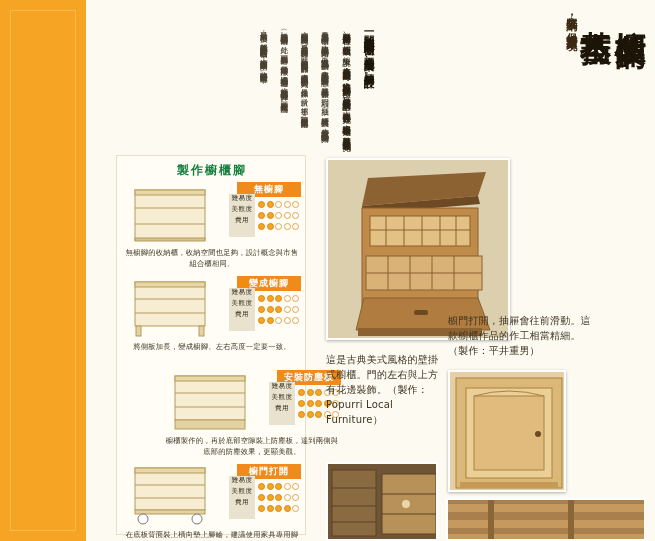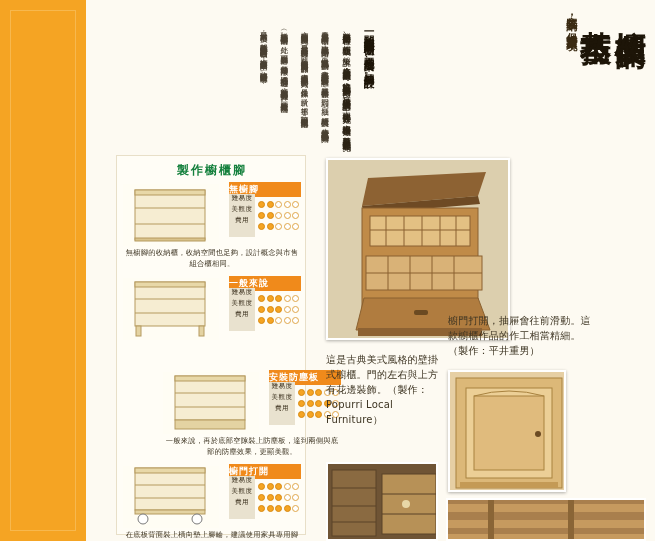--- a/index.html
+++ b/index.html
@@ -107,25 +107,25 @@
   .item {
     position: absolute;
     left: 6px; width: 178px; height: 84px;
   }
   .item-i0 { top: 26px; }
   .item-i1 { top: 120px; }
   .item-i2 { top: 214px; margin-left: 40px; }
   .item-i3 { top: 308px; }
   .badge {
     position: absolute; right: 0; top: 0;
-    width: 72px; height: 15px;
+    width: 64px; height: 15px;
     background: #f08a1b;
     color: #fff;
     font-size: 9px; font-weight: bold;
-    text-align: left;
+    text-align: center;
     line-height: 15px;
     letter-spacing: 1px;
   }
   .thumb {
     position: absolute; left: 0; top: 2px;
     width: 96px; height: 62px;
     background: #fffdf4;
   }
   .ratings {
     position: absolute; right: 0; top: 17px;
@@ -266,21 +266,21 @@
       <div class="thumb">
         <svg width="96" height="62" viewBox="0 0 96 62">
           <rect x="12" y="4" width="70" height="44" fill="#f6edd2" stroke="#b59a5e"></rect>
           <rect x="12" y="4" width="70" height="5" fill="#e8d8a8" stroke="#b59a5e"></rect>
           <line x1="12" y1="21" x2="82" y2="21" stroke="#b59a5e"></line>
           <line x1="12" y1="35" x2="82" y2="35" stroke="#b59a5e"></line>
           <rect x="13" y="48" width="5" height="10" fill="#e4d3a2" stroke="#b59a5e"></rect>
           <rect x="76" y="48" width="5" height="10" fill="#e4d3a2" stroke="#b59a5e"></rect>
         </svg>
       </div>
-      <div class="badge">一般來說</div>
+      <div class="badge">變成櫥腳</div>
       <div class="ratings">
         <div class="rrow">
             <span class="rlabel">難易度</span>
             <span class="dots">
               <i class="dot on"></i>
               <i class="dot on"></i>
               <i class="dot on"></i>
               <i class="dot"></i>
               <i class="dot"></i>
             </span>
@@ -299,20 +299,21 @@
             <span class="rlabel">費用</span>
             <span class="dots">
               <i class="dot on"></i>
               <i class="dot on"></i>
               <i class="dot"></i>
               <i class="dot"></i>
               <i class="dot"></i>
             </span>
           </div>
       </div>
+      <div class="item-desc">將側板加長，變成櫥腳。左右高度一定要一致。</div>
     </div>
 
     <div class="item item-i2">
       <div class="thumb">
         <svg width="96" height="62" viewBox="0 0 96 62">
           <rect x="12" y="4" width="70" height="44" fill="#f6edd2" stroke="#b59a5e"></rect>
           <rect x="12" y="4" width="70" height="5" fill="#e8d8a8" stroke="#b59a5e"></rect>
           <line x1="12" y1="21" x2="82" y2="21" stroke="#b59a5e"></line>
           <line x1="12" y1="35" x2="82" y2="35" stroke="#b59a5e"></line>
           <rect x="12" y="48" width="70" height="9" fill="#e4d3a2" stroke="#b59a5e"></rect>
@@ -344,21 +345,21 @@
             <span class="rlabel">費用</span>
             <span class="dots">
               <i class="dot on"></i>
               <i class="dot on"></i>
               <i class="dot on"></i>
               <i class="dot"></i>
               <i class="dot"></i>
             </span>
           </div>
       </div>
-      <div class="item-desc">一般來說，再於底部空隙裝上防塵板，達到兩側與底部的防塵效果，更顯美觀。</div>
+      <div class="item-desc">櫥櫃製作的，再於底部空隙裝上防塵板，達到兩側與底部的防塵效果，更顯美觀。</div>
     </div>
 
     <div class="item item-i3">
       <div class="thumb">
         <svg width="96" height="62" viewBox="0 0 96 62">
           <rect x="12" y="2" width="70" height="42" fill="#f6edd2" stroke="#b59a5e"></rect>
           <rect x="12" y="2" width="70" height="5" fill="#e8d8a8" stroke="#b59a5e"></rect>
           <line x1="12" y1="19" x2="82" y2="19" stroke="#b59a5e"></line>
           <line x1="12" y1="32" x2="82" y2="32" stroke="#b59a5e"></line>
           <rect x="12" y="44" width="70" height="4" fill="#e4d3a2" stroke="#b59a5e"></rect>

